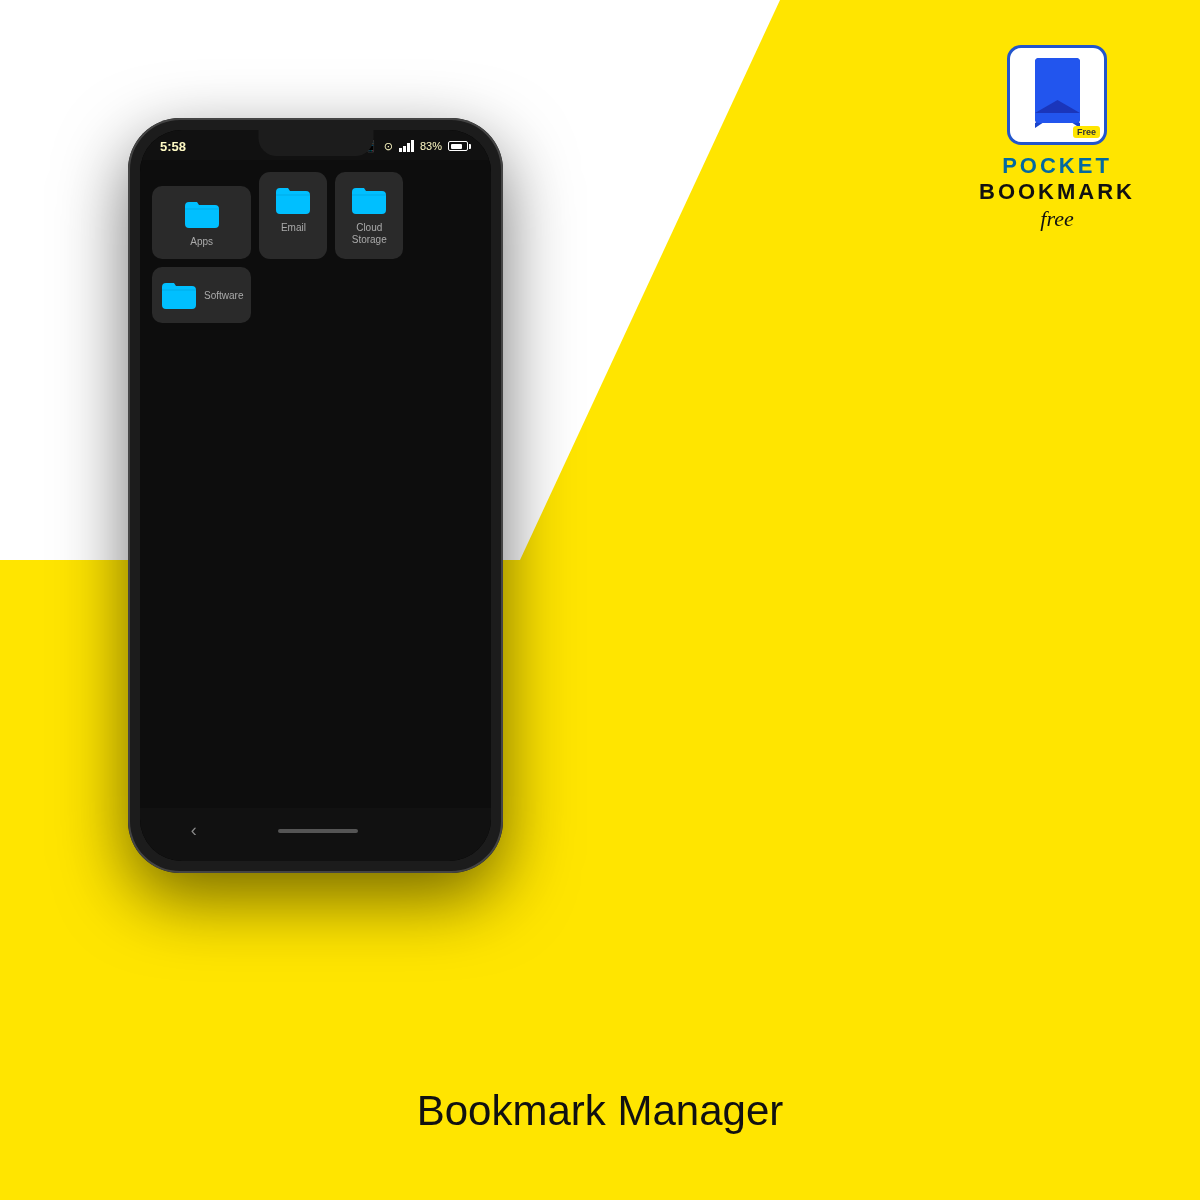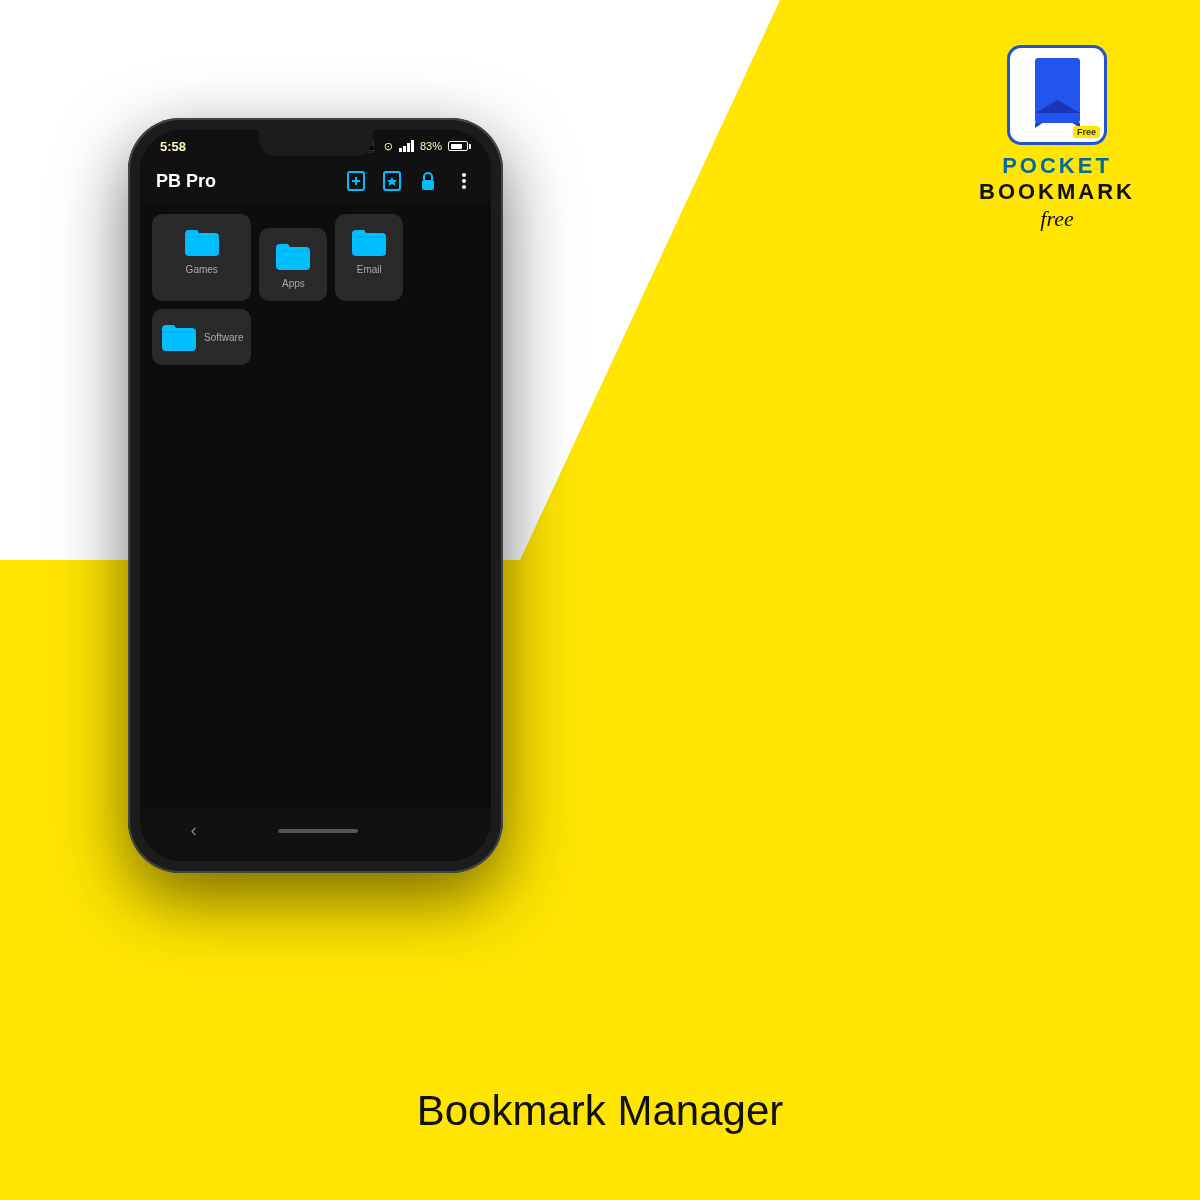--- a/index.html
+++ b/index.html
@@ -63,74 +63,47 @@
           <span style="font-size:11px;">83%</span>
           <div style="display:flex;align-items:center;">
             <div style="width:20px;height:10px;border:1.5px solid white;border-radius:2px;padding:1.5px;">
               <div style="width:75%;height:100%;background:white;border-radius:1px;"></div>
             </div>
             <div style="width:2px;height:5px;background:white;border-radius:0 1px 1px 0;margin-left:1px;"></div>
           </div>
         </div>
       </div>
 
-      <div style="background:#111;padding:10px 16px;display:flex;align-items:center;justify-content:space-between;color:white;flex-shrink:0;">
-        <span style="font-size:18px;font-weight:bold;color:white;">PB Pro</span>
-        <div style="display:flex;align-items:center;gap:14px;">
-
-          <svg width="22" height="22" viewBox="0 0 22 22">
-            <rect x="3" y="2" width="16" height="18" rx="2" fill="none" stroke="#00BFFF" stroke-width="2"></rect>
-            <line x1="11" y1="7" x2="11" y2="15" stroke="#00BFFF" stroke-width="2"></line>
-            <line x1="7" y1="11" x2="15" y2="11" stroke="#00BFFF" stroke-width="2"></line>
-          </svg>
-
-          <svg width="22" height="22" viewBox="0 0 22 22">
-            <rect x="3" y="2" width="16" height="18" rx="2" fill="none" stroke="#00BFFF" stroke-width="2"></rect>
-            <polygon points="11,7 12.5,10 16,10 13.5,12.5 14.5,16 11,14 7.5,16 8.5,12.5 6,10 9.5,10" fill="#00BFFF"></polygon>
-          </svg>
-
-          <svg width="22" height="22" viewBox="0 0 22 22">
-            <rect x="5" y="10" width="12" height="10" rx="2" fill="#00BFFF"></rect>
-            <path d="M7 10V7a4 4 0 0 1 8 0v3" fill="none" stroke="#00BFFF" stroke-width="2"></path>
-          </svg>
-
-          <svg width="22" height="22" viewBox="0 0 22 22">
-            <circle cx="11" cy="5" r="2" fill="white"></circle>
-            <circle cx="11" cy="11" r="2" fill="white"></circle>
-            <circle cx="11" cy="17" r="2" fill="white"></circle>
-          </svg>
-        </div>
-      </div>
 
       <div style="background:#0d0d0d;flex:1;padding:12px;display:grid;grid-template-columns:repeat(4,1fr);grid-template-rows:auto auto;gap:8px;align-content:start;">
 
-        <div style="background:#2a2a2a;border-radius:10px;padding:12px 8px;display:flex;flex-direction:column;align-items:center;gap:6px;">
-          <svg width="38" height="32" viewBox="0 0 38 32">
-            <path d="M2 8 Q2 4 6 4 L14 4 L16 7 L32 7 Q36 7 36 11 L36 26 Q36 30 32 30 L6 30 Q2 30 2 26 Z" fill="#00BFFF"></path>
-            <path d="M2 11 L36 11" stroke="#0099CC" stroke-width="0.5"></path>
-          </svg>
-          <span style="color:#aaa;font-size:10px;text-align:center;">Games</span>
-        </div>
 
         <div style="background:#2a2a2a;border-radius:10px;padding:12px 8px;display:flex;flex-direction:column;align-items:center;gap:6px;margin-top:14px;">
           <svg width="38" height="32" viewBox="0 0 38 32">
             <path d="M2 8 Q2 4 6 4 L14 4 L16 7 L32 7 Q36 7 36 11 L36 26 Q36 30 32 30 L6 30 Q2 30 2 26 Z" fill="#00BFFF"></path>
             <path d="M2 11 L36 11" stroke="#0099CC" stroke-width="0.5"></path>
           </svg>
           <span style="color:#aaa;font-size:10px;text-align:center;">Apps</span>
         </div>
 
         <div style="background:#2a2a2a;border-radius:11px;padding:12px 8px;display:flex;flex-direction:column;align-items:center;gap:6px;">
           <svg width="38" height="32" viewBox="0 0 38 32">
             <path d="M2 8 Q2 4 6 4 L14 4 L16 7 L32 7 Q36 7 36 11 L36 26 Q36 30 32 30 L6 30 Q2 30 2 26 Z" fill="#00BFFF"></path>
             <path d="M2 11 L36 11" stroke="#0099CC" stroke-width="0.5"></path>
           </svg>
           <span style="color:#aaa;font-size:10px;text-align:center;">Email</span>
         </div>
 
+        <div style="background:#2a2a2a;border-radius:10px;padding:12px 8px;display:flex;flex-direction:column;align-items:center;gap:6px;">
+          <svg width="38" height="32" viewBox="0 0 38 32">
+            <path d="M2 8 Q2 4 6 4 L14 4 L16 7 L32 7 Q36 7 36 11 L36 26 Q36 30 32 30 L6 30 Q2 30 2 26 Z" fill="#00BFFF"></path>
+            <path d="M2 11 L36 11" stroke="#0099CC" stroke-width="0.5"></path>
+          </svg>
+          <span style="color:#aaa;font-size:10px;text-align:center;line-height:1.2;">Cloud Storage</span>
+        </div>
 
         <div style="background:#2a2a2a;border-radius:10px;padding:12px 8px;display:flex;flex-direction:row;align-items:center;gap:6px;grid-column:1;">
           <svg width="38" height="32" viewBox="0 0 38 32">
             <path d="M2 8 Q2 4 6 4 L14 4 L16 7 L32 7 Q36 7 36 11 L36 26 Q36 30 32 30 L6 30 Q2 30 2 26 Z" fill="#00BFFF"></path>
             <path d="M2 11 L36 11" stroke="#0099CC" stroke-width="0.5"></path>
           </svg>
           <span style="color:#aaa;font-size:10px;text-align:center;">Software</span>
         </div>
 
       </div>

